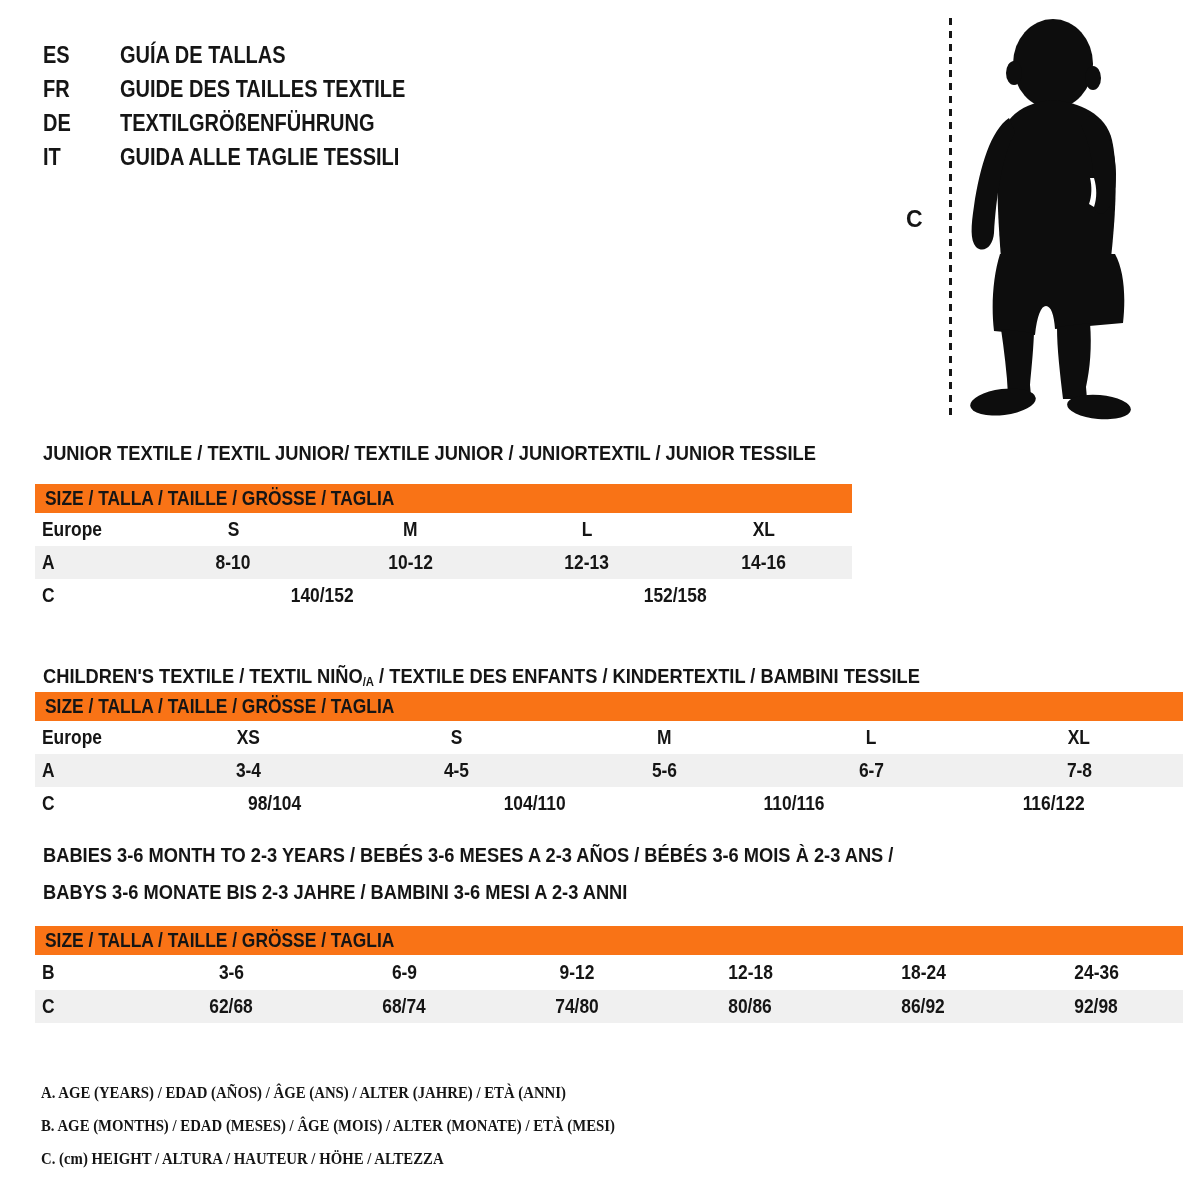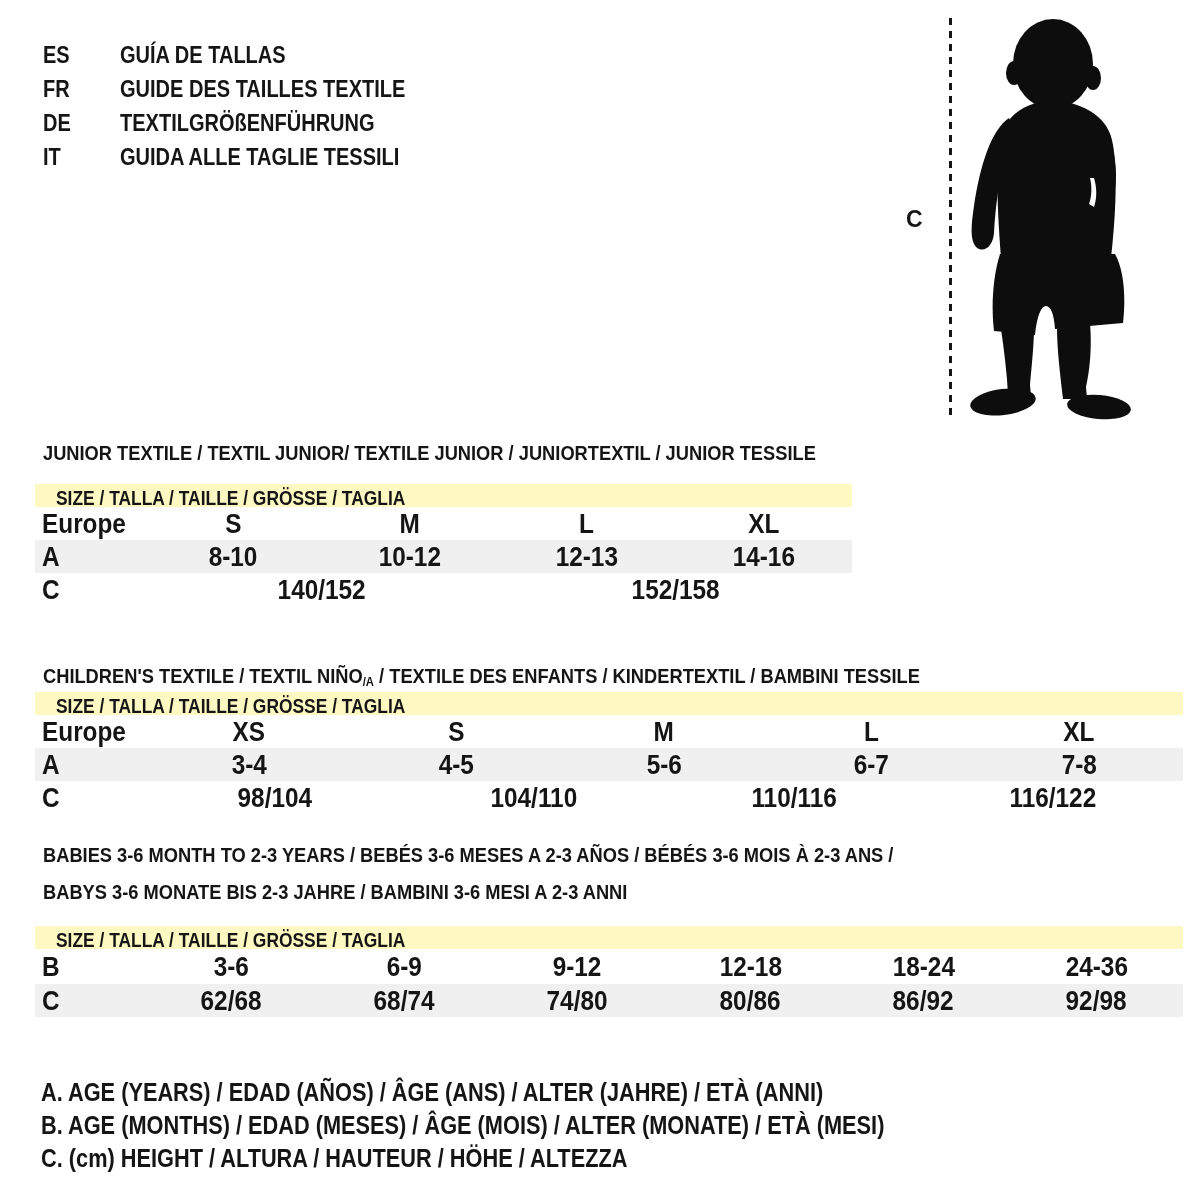--- a/index.html
+++ b/index.html
@@ -22,32 +22,32 @@
     position:absolute; left:949px; top:18px; width:3px; height:398px;
     background:repeating-linear-gradient(to bottom,#161616 0 7px,transparent 7px 13px);
   }
   .measure-label { position:absolute; left:906px; top:206px; font-size:23px; }
   .silhouette { position:absolute; left:963px; top:16px; width:180px; height:404px; }
 
   
   .section-title { position:absolute; left:43px; margin:0; font-size:21px; font-weight:700; }
   .size-table { position:absolute; left:35px; }
   .thead {
-    height:23px; line-height:29px; background:#fef9c3; padding-left:21px;
+    height:29px; line-height:29px; background:#f97316; padding-left:10px;
     font-size:20px;
   }
-  .trow { display:flex; height:33px; line-height:33px; font-size:28px; }
+  .trow { display:flex; height:33px; line-height:33px; font-size:20px; }
   .trow.stripe { background:#f0f0f0; }
   .rlabel { width:110px; padding-left:7px; box-sizing:border-box; }
   .cell { flex:1; text-align:center; }
   .sub { font-size:0.62em; vertical-align:-0.25em; }
 
   
   .legend { position:absolute; left:41px; top:1076px; }
-  .legend-line { height:33px; line-height:33px; font-size:25px; }
+  .legend-line { height:33px; line-height:33px; font-size:17px;font-family:Liberation Serif, serif; }
 </style>
 </head>
 <body>
 
 <div class="canvas">
 
   <div class="lang-block">
     <div class="lang-row">
       <span class="lang-code"><span class="tx">ES</span></span>
       <span class="tx">GUÍA DE TALLAS</span>

